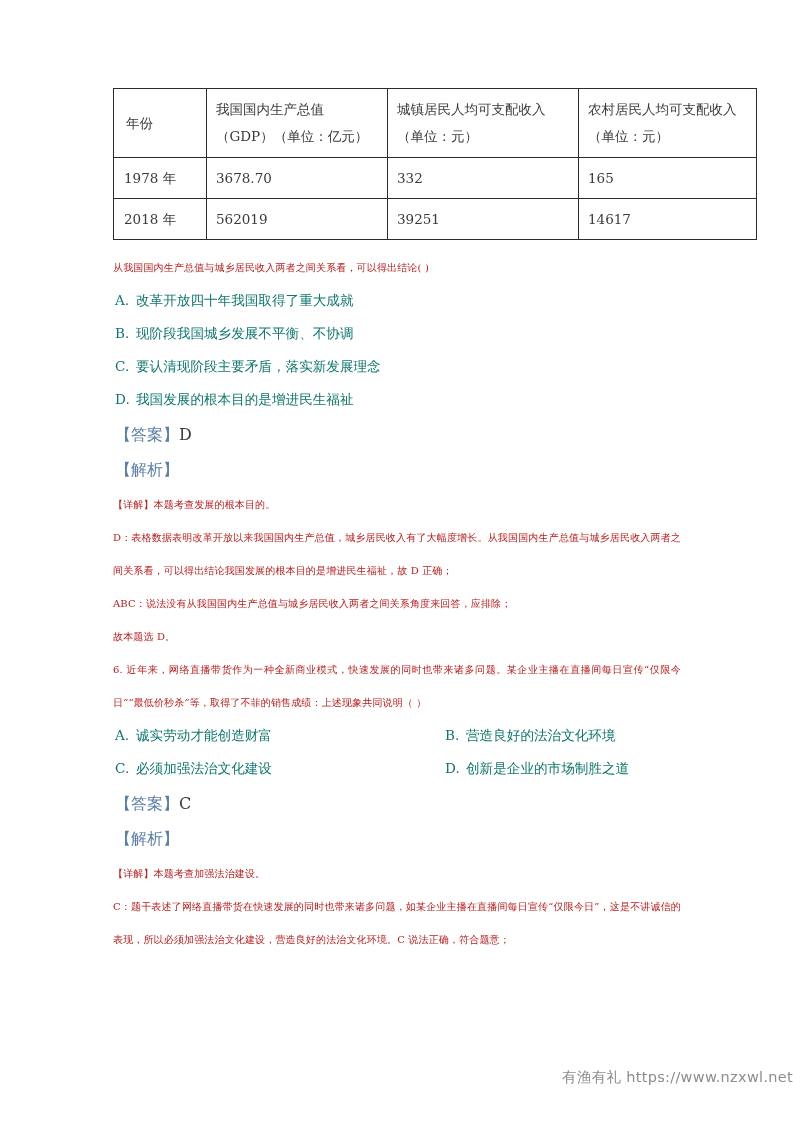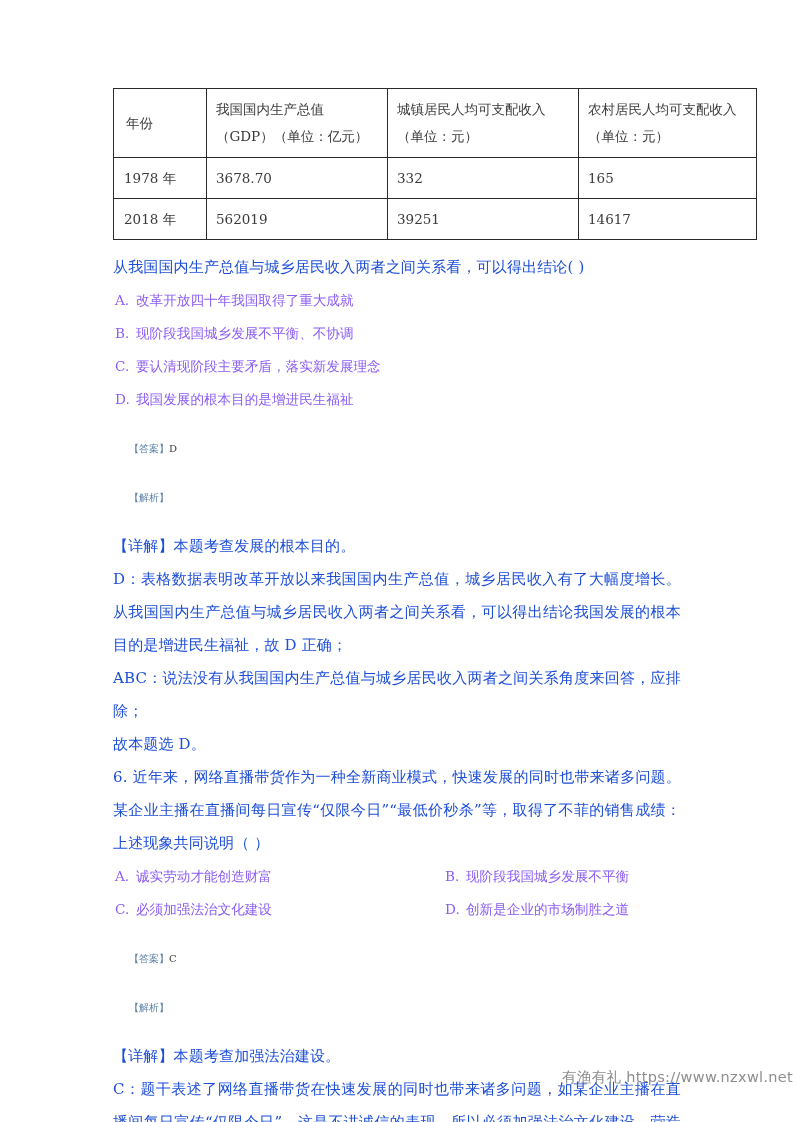--- a/index.html
+++ b/index.html
@@ -55,41 +55,41 @@
 
   .th-cell { line-height: 27px; }
   .th-line { display: block; white-space: nowrap; }
   .year-head { text-align: left; padding-left: 12px !important; }
   .row-cell { height: 20px; }
   .row-label { padding-left: 10px !important; }
 
   
   p.para {
     margin: 0;
-    font-size: 15px;
+    font-size: 10px;
     line-height: 33px;
     letter-spacing: 0.15px;
-    color: #1d4ed8;
+    color: #b91c1c;
     text-align: justify;
     white-space: normal;
   }
   p.stem { margin-top: 11px; }
   p.option {
     margin: 0;
     font-size: 13.6px;
     line-height: 33px;
-    color: #8b5cf6;
+    color: #0f766e;
     padding-left: 2px;
   }
   .opt-letter { display: inline-block; min-width: 21px; }
 
   p.blue {
     color: #5b7fa6;
-    margin: 16px;
-    font-size: 10px;
+    margin: 2px;
+    font-size: 16px;
     line-height: 33px;
   }
   p.blue .tail { color: #3a3a3a; }
 
   .bracket-label { font-weight: normal; }
 
   
   .opt-row {
     display: flex;
     width: 568px;
@@ -195,21 +195,21 @@
     </p>
 
     <div class="opt-row">
       <div class="opt-col-left">
         <p class="option">
           <span class="opt-letter">A.</span><span>诚实劳动才能创造财富</span>
         </p>
       </div>
       <div class="opt-col-right">
         <p class="option">
-          <span class="opt-letter">B.</span><span>现阶段我国城乡发展不平衡</span>
+          <span class="opt-letter">B.</span><span>营造良好的法治文化环境</span>
         </p>
       </div>
     </div>
 
     <div class="opt-row">
       <div class="opt-col-left">
         <p class="option">
           <span class="opt-letter">C.</span><span>必须加强法治文化建设</span>
         </p>
       </div>

